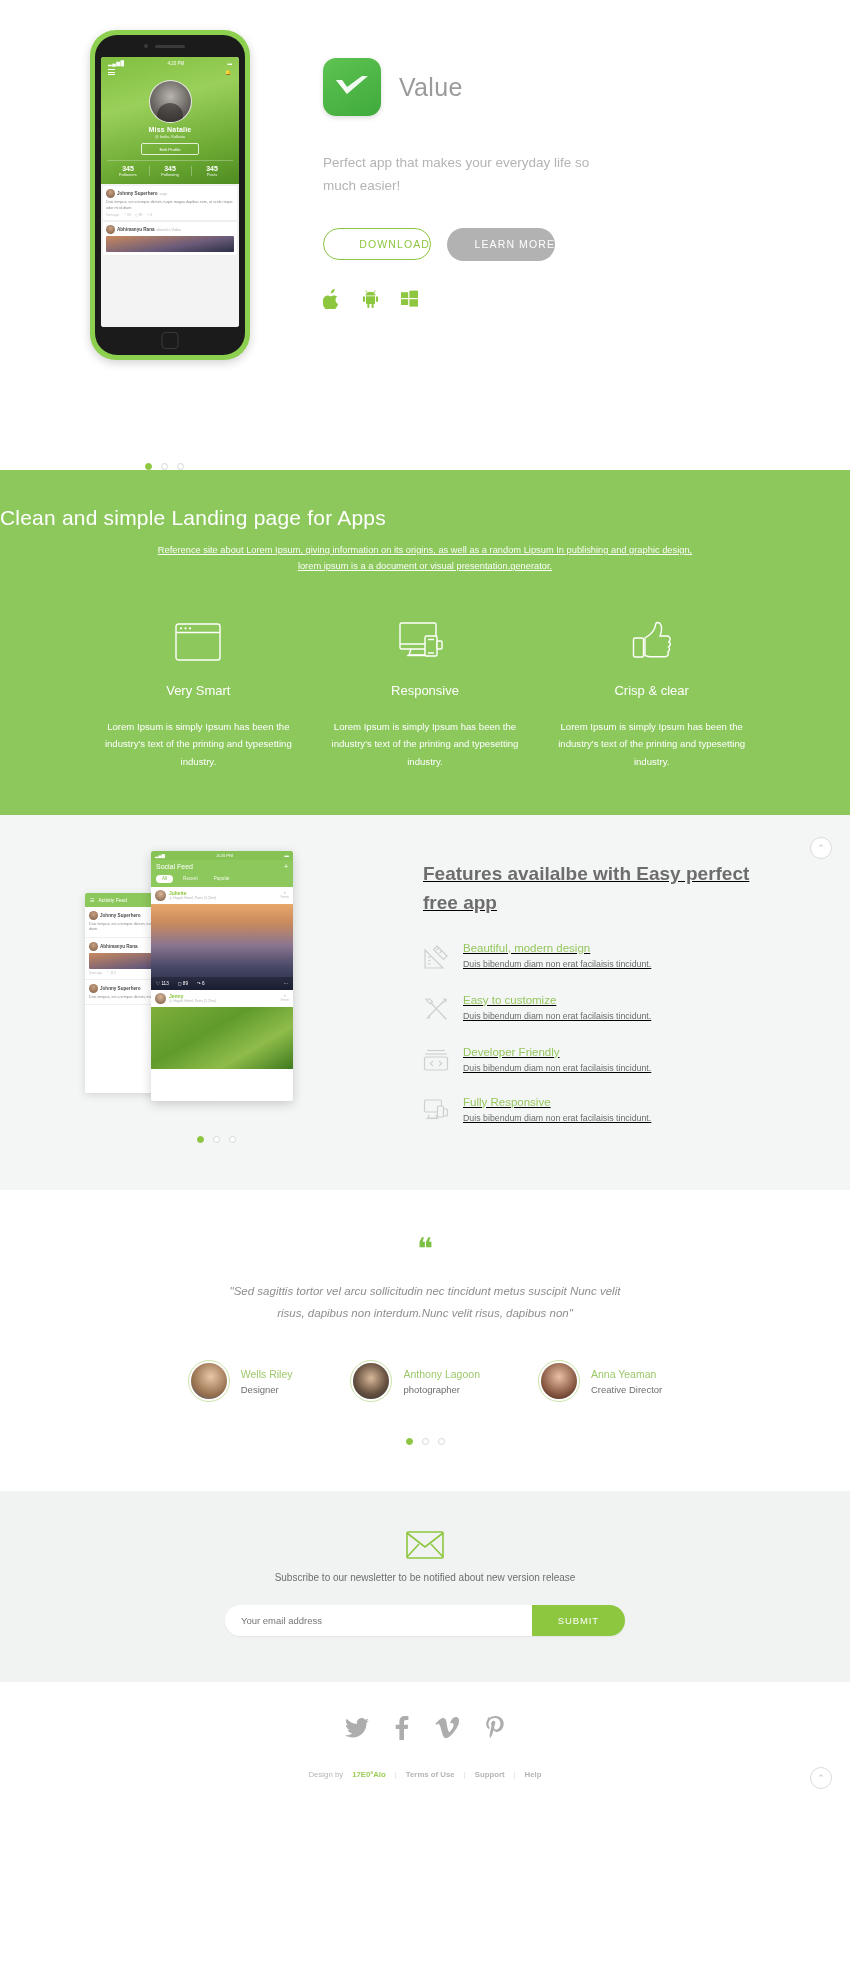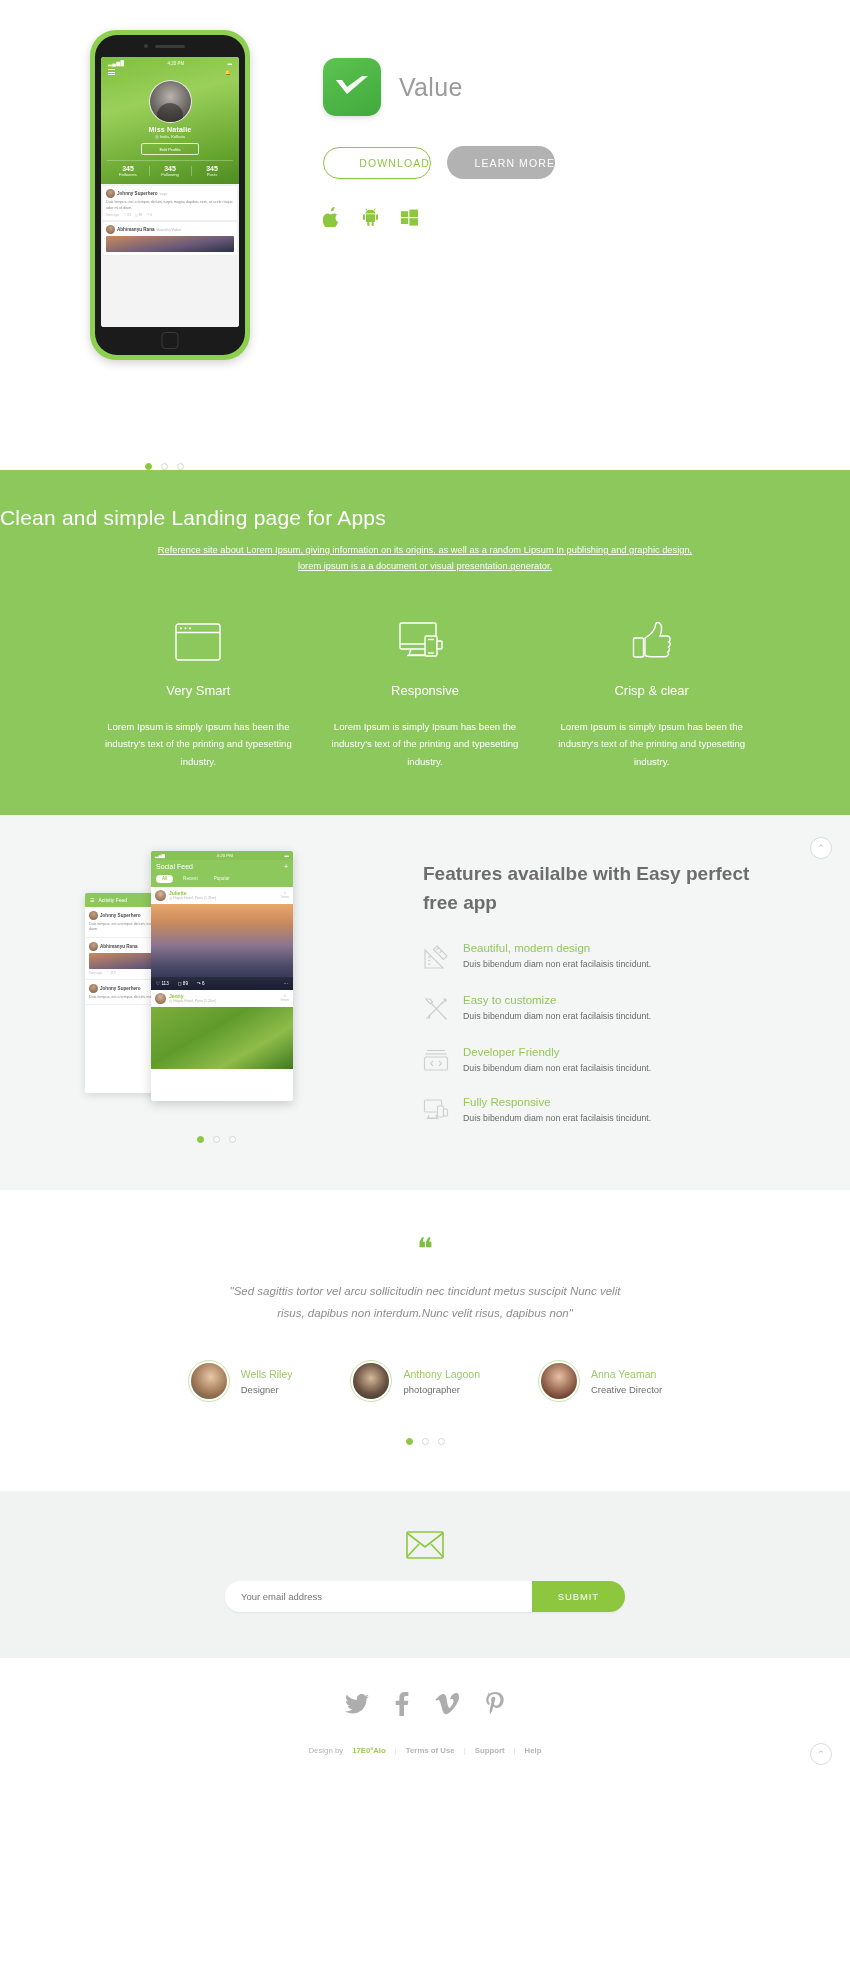--- a/index.html
+++ b/index.html
@@ -109,21 +109,21 @@
   .green .sub { text-align:center; font-size:9.3px; line-height:1.75; margin:12px auto 0;
     width:560px; opacity:.97;text-decoration:underline; }
   .feat-row { display:flex; width:680px; margin:44px auto 0; }
   .feat { flex:1; text-align:center; padding:0 16px; }
   .feat-ico { height:46px; display:flex; align-items:center; justify-content:center; }
   .feat h3 { font-size:13px; font-weight:normal; margin-top:18px; }
   .feat p { font-size:9.6px; line-height:1.85; margin-top:20px; }
 
   
   .featsec { background:#f4f5f5; padding:36px 0 46px; position:relative; }
-  .featsec-inner { width:680px; margin:0 auto; display:flex; position:relative; }
+  .featsec-inner { width:680px; margin:0 auto; display:flex; position:relative;text-decoration:underline; }
   .mocks { width:300px; position:relative; height:270px; }
 
   .mock-back { position:absolute; left:0px; top:42px; width:135px; height:200px;
     background:#fff; box-shadow:0 2px 8px rgba(0,0,0,.13); border-radius:2px;
     overflow:hidden; }
   .mb-bar { background:#8dc85c; color:#fff; font-size:5px; padding:4px 5px;
     display:flex; align-items:center; gap:4px; }
   .mb-item { padding:4px; border-bottom:1px solid #f0f0f0; }
 
   .mock-front { position:absolute; left:66px; top:0; width:142px; height:250px;
@@ -293,20 +293,21 @@
         <div class="brand">
           <div class="app-icon">
             <svg width="36" height="28" viewBox="0 0 36 28">
               <path d="M2 7 L13 21 L34 3 L28 3 L13 14 L8 7 Z" fill="#ffffff" opacity="0.92"></path>
               <path d="M2 7 L13 21 L13 14 L8 7 Z" fill="#ffffff" opacity="0.55"></path>
             </svg>
           </div>
           <div class="brand-name">Value</div>
         </div>
 
+        <div class="tagline">Perfect app that makes your everyday life so much easier!</div>
 
         <div class="btn-row">
           <div class="btn btn-dl">DOWNLOAD</div>
           <div class="btn btn-lm">LEARN MORE</div>
         </div>
 
         <div class="plat-row">
           <span class="plat">
             <svg width="17" height="20" viewBox="0 0 17 20" fill="#8dc63f">
               <path d="M11.6 0c.1 1.1-.3 2.2-1 3-.7.8-1.8 1.4-2.8 1.3C7.7 3.3 8.2 2.1 8.9 1.3 9.6.5 10.7 0 11.6 0z"></path>
@@ -601,20 +602,21 @@
   </section>
 
   <section class="news">
     <div class="mail-ico">
       <svg width="38" height="28" viewBox="0 0 38 28" fill="none" stroke="#8dc63f" stroke-width="1.6">
         <rect x="1" y="1" width="36" height="26" rx="1"></rect>
         <path d="M1 2 L19 16 L37 2"></path>
         <path d="M1 26 L13 13 M37 26 L25 13"></path>
       </svg>
     </div>
+    <p>Subscribe to our newsletter to be notified about new version release</p>
     <div class="sub-form">
       <input class="sub-input" type="text" placeholder="Your email address" style="">
       <button class="sub-btn">SUBMIT</button>
     </div>
   </section>
 
   <footer class="footer">
     <div class="socials">
       <span class="soc">
         <svg width="24" height="20" viewBox="0 0 24 20" fill="#adadad">

